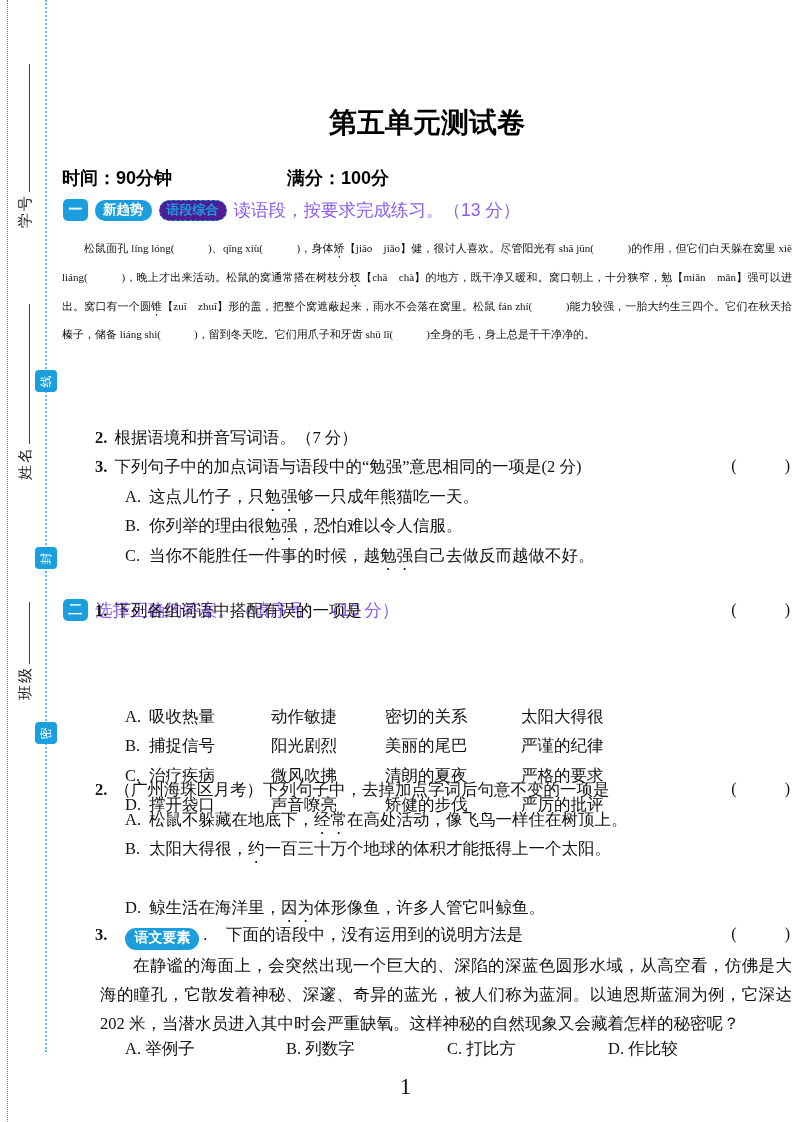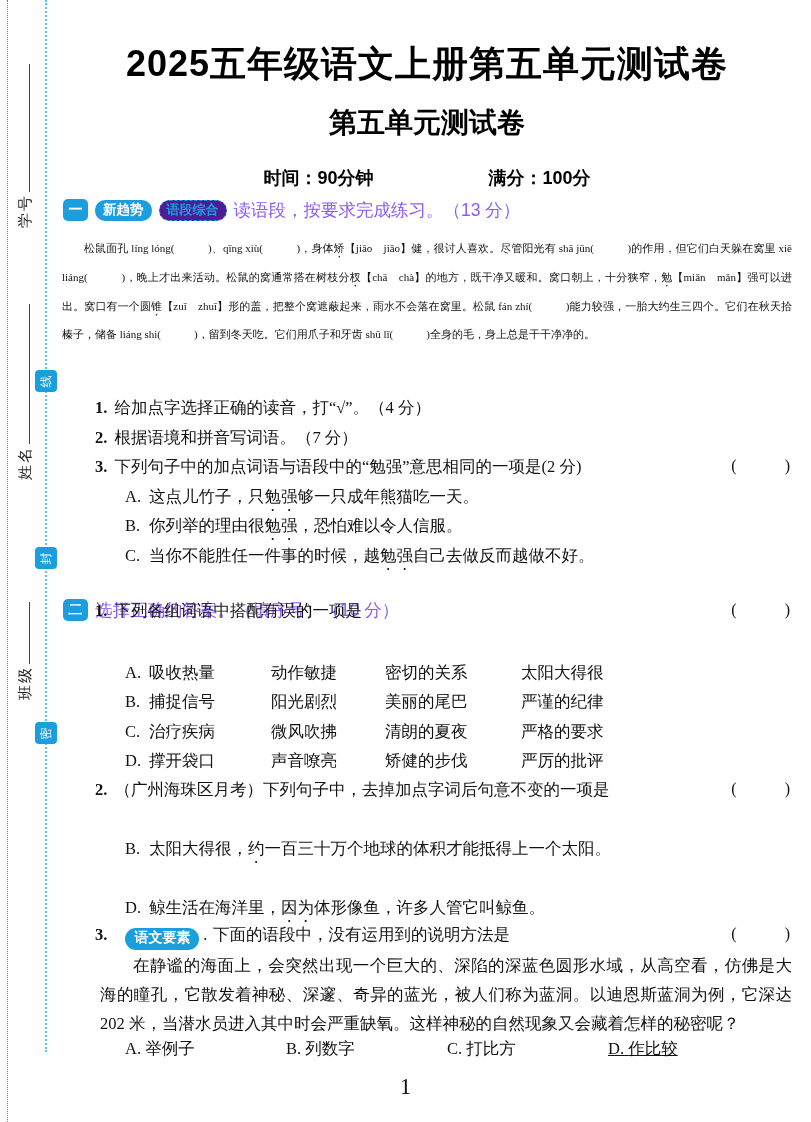--- a/index.html
+++ b/index.html
@@ -30,21 +30,21 @@
   
   .title{
     position:absolute;left:62px;top:40px;width:730px;text-align:center;
     font-family:"Liberation Sans",sans-serif;font-weight:900;font-size:36px;letter-spacing:1px;color:#000;
   }
   .subtitle{
     position:absolute;left:62px;top:104px;width:730px;text-align:center;
     font-family:"Liberation Sans",sans-serif;font-weight:900;font-size:28px;color:#000;
   }
   .meta{
-    position:absolute;left:62px;top:166px;width:730px;display:flex;justify-content:center;gap:115px;
+    position:absolute;left:62px;top:166px;width:730px;display:flex;justify-content:flex-start;gap:115px;
     font-family:"Liberation Sans",sans-serif;font-weight:bold;font-size:18px;color:#000;
   }
   
   .sec-header{
     position:absolute;left:63px;display:flex;align-items:center;gap:7px;
     font-family:"Liberation Sans",sans-serif;
   }
   .sec-num{
     width:25px;height:22px;background:var(--accent);color:#fff;border-radius:5px;
     display:flex;align-items:center;justify-content:center;font-size:14px;font-weight:bold;flex:0 0 auto;
@@ -62,34 +62,34 @@
   .passage{
     position:absolute;left:62px;top:234px;width:730px;
     font-size:11px;line-height:28.8px;text-align:justify;text-indent:2em;
   }
   .qline{position:absolute;left:95px;width:697px;font-size:16.5px;white-space:nowrap;}
   .qnum{font-weight:bold;margin-right:7px;}
   .ansblank{position:absolute;right:2px;font-size:16px;}
   .optline{position:absolute;left:125px;width:667px;font-size:16.5px;white-space:nowrap;}
   .optlabel{display:inline-block;min-width:24px;}
   .wc1{display:inline-block;width:122px;}
-  .wc2{display:inline-block;width:114px;}
+  .wc2{display:inline-block;width:114px;margin-top:44px;}
   .wc3{display:inline-block;width:136px;}
-  .q3badge-wrap{display:inline-flex;align-items:flex-end;gap:3px;margin-right:5px;vertical-align:-2px;padding-left:11px;}
+  .q3badge-wrap{display:inline-flex;align-items:flex-end;gap:3px;margin-right:18px;vertical-align:-2px;padding-left:11px;}
   .badge-solid2{
     background:var(--accent);color:#fff;border-radius:12px;padding:1px 9px 3px;
     font-size:14px;font-weight:bold;font-family:"Liberation Sans",sans-serif;white-space:nowrap;
   }
   .passage2{
     position:absolute;left:100px;top:951px;width:692px;
     font-size:16.5px;line-height:29px;text-align:justify;text-indent:2em;
   }
   .mcqrow{position:absolute;left:125px;top:1038px;width:667px;font-size:16.5px;white-space:nowrap;}
   .mcq{display:inline-block;width:161px;}
-  .mcq:last-child{width:auto;text-decoration:underline;}
+  .mcq:last-child{width:auto;}
   .pagenum{position:absolute;left:0;top:1074px;width:811px;text-align:center;font-size:23px;}
   .emdot{
     -webkit-text-emphasis:filled dot #000;-webkit-text-emphasis-position:under;
     text-emphasis:filled dot #000;text-emphasis-position:under left;
   }
 </style>
 </head>
 <body>
 
 <div class="page">
@@ -110,39 +110,35 @@
   <div class="seal-badge" style="top:370px">
       <span>线</span>
     </div>
   <div class="seal-badge" style="top:547px">
       <span>封</span>
     </div>
   <div class="seal-badge" style="top:722px">
       <span>密</span>
     </div>
 
-  <div class="title">2025五年级语文上册第五单元测试卷</div>
   <div class="subtitle">第五单元测试卷</div>
   <div class="meta">
     <span>时间：90分钟</span>
     <span>满分：100分</span>
   </div>
 
   <div class="sec-header" style="top:198px">
     <span class="sec-num">一</span>
     <span class="badge-solid">新趋势</span>
     <span class="badge-dashed">语段综合</span>
     <span class="sec-title">读语段，按要求完成练习。（13 分）</span>
   </div>
 
   <div class="passage"><span>松鼠面孔 líng lóng(　　　)、qīng xiù(　　　)，身体</span><span class="emdot">矫</span><span>【jiāo　jiǎo】健，很讨人喜欢。尽管阳光有 shā jūn(　　　)的作用，但它们白天躲在窝里 xiē liáng(　　　)，晚上才出来活动。松鼠的窝通常搭在树枝分</span><span class="emdot">杈</span><span>【chā　chà】的地方，既干净又暖和。窝口朝上，十分狭窄，</span><span class="emdot">勉</span><span>【miǎn　mǎn】强可以进出。窝口有一个圆</span><span class="emdot">锥</span><span>【zuī　zhuī】形的盖，把整个窝遮蔽起来，雨水不会落在窝里。松鼠 fán zhí(　　　)能力较强，一胎大约生三四个。它们在秋天拾榛子，储备 liáng shi(　　　)，留到冬天吃。它们用爪子和牙齿 shū lǐ(　　　)全身的毛，身上总是干干净净的。</span></div>
 
-  <div class="qline" style="top:397px">
-    <span class="qnum">1.</span><span>给加点字选择正确的读音，打“√”。（4 分）</span>
-  </div>
   <div class="qline" style="top:427px">
     <span class="qnum">2.</span><span>根据语境和拼音写词语。（7 分）</span>
   </div>
   <div class="qline" style="top:456px">
     <span class="qnum">3.</span><span>下列句子中的加点词语与语段中的“勉强”意思相同的一项是(2 分)</span>
     <span class="ansblank">(　　　)</span>
   </div>
   <div class="optline" style="top:486px">
     <span class="optlabel">A.</span><span><span>这点儿竹子，只</span><span class="emdot">勉强</span><span>够一只成年熊猫吃一天。</span></span>
   </div>
@@ -171,20 +167,23 @@
   <div class="optline" style="top:721px">
     <span class="optlabel">C.</span><span class="wc1">治疗疾病</span><span class="wc2">微风吹拂</span><span class="wc3">清朗的夏夜</span><span>严格的要求</span>
   </div>
   <div class="optline" style="top:750px">
     <span class="optlabel">D.</span><span class="wc1">撑开袋口</span><span class="wc2">声音嘹亮</span><span class="wc3">矫健的步伐</span><span>严厉的批评</span>
   </div>
 
   <div class="qline" style="top:779px">
     <span class="qnum">2.</span><span>（广州海珠区月考）下列句子中，去掉加点字词后句意不变的一项是</span>
     <span class="ansblank">(　　　)</span>
+  </div>
+  <div class="optline" style="top:809px">
+    <span class="optlabel">A.</span><span><span>松鼠不躲藏在地底下，</span><span class="emdot">经常</span><span>在高处活动，像飞鸟一样住在树顶上。</span></span>
   </div>
   <div class="optline" style="top:838px">
     <span class="optlabel">B.</span><span><span>太阳大得很，</span><span class="emdot">约</span><span>一百三十万个地球的体积才能抵得上一个太阳。</span></span>
   </div>
   <div class="optline" style="top:897px">
     <span class="optlabel">D.</span><span><span>鲸生活在海洋里，</span><span class="emdot">因为</span><span>体形像鱼，许多人管它叫鲸鱼。</span></span>
   </div>
 
   <div class="qline" style="top:924px">
     <span class="qnum">3.</span><span class="q3badge-wrap">

